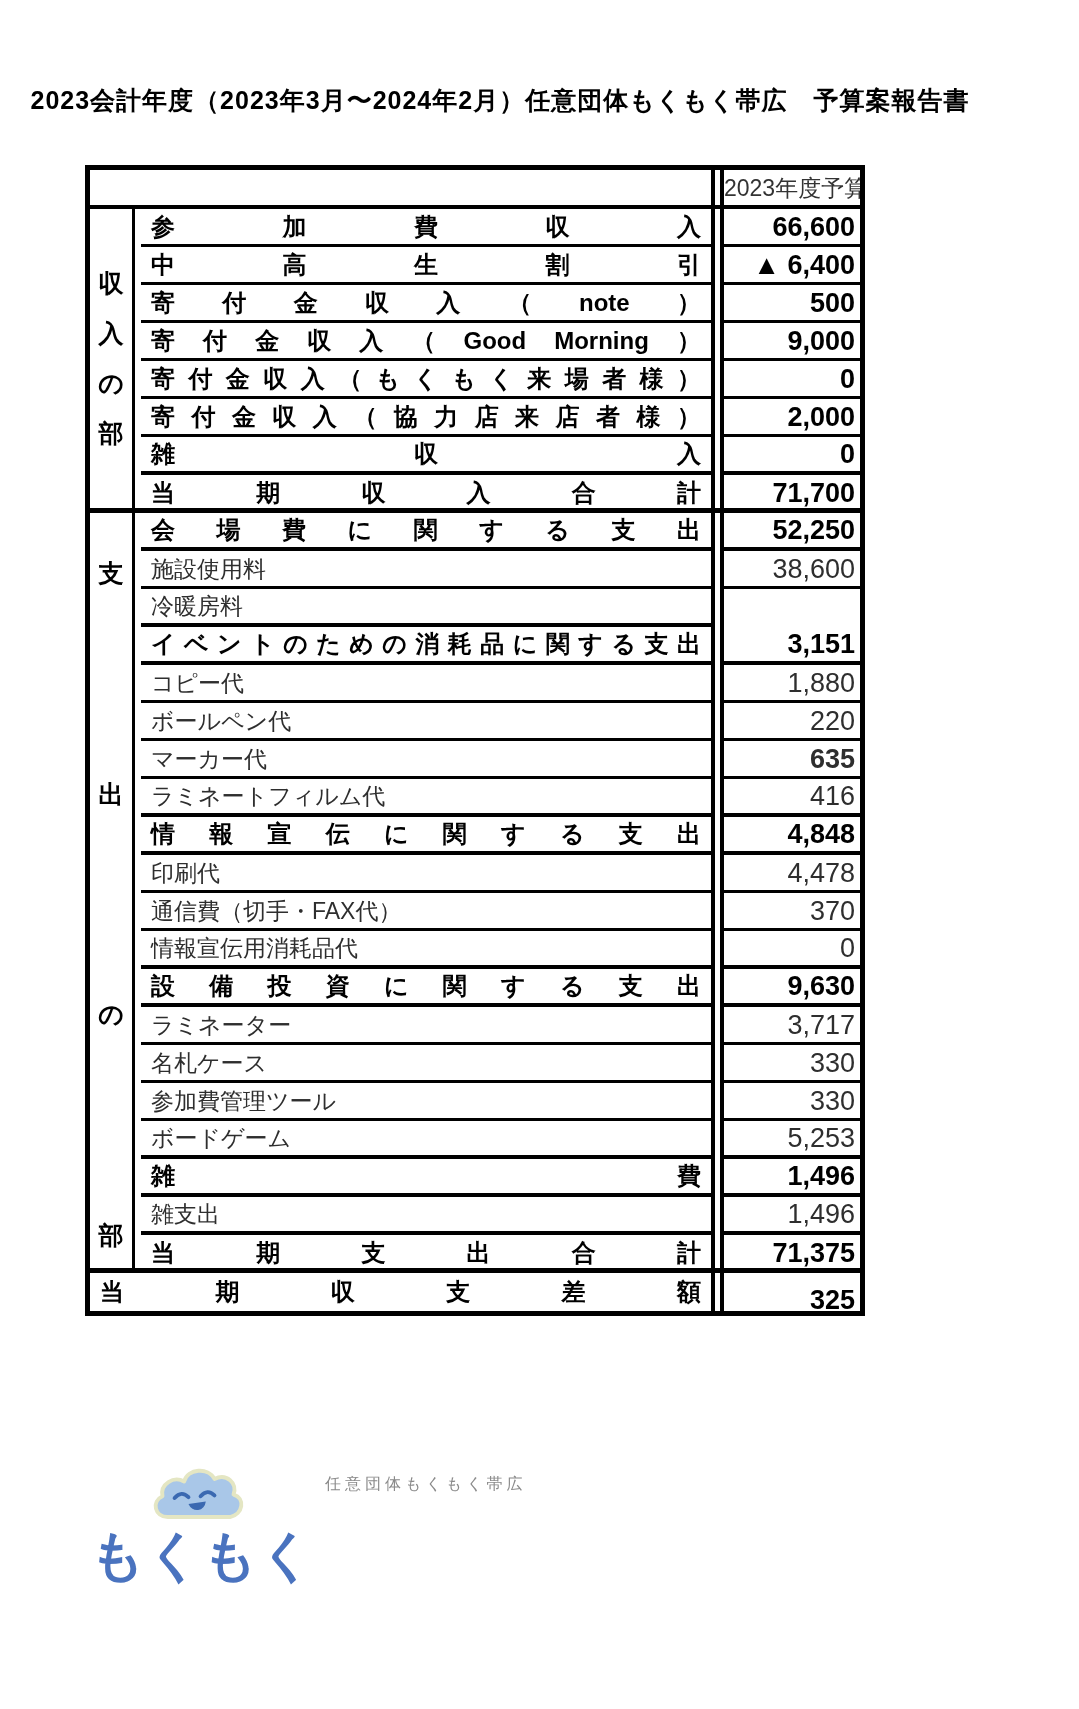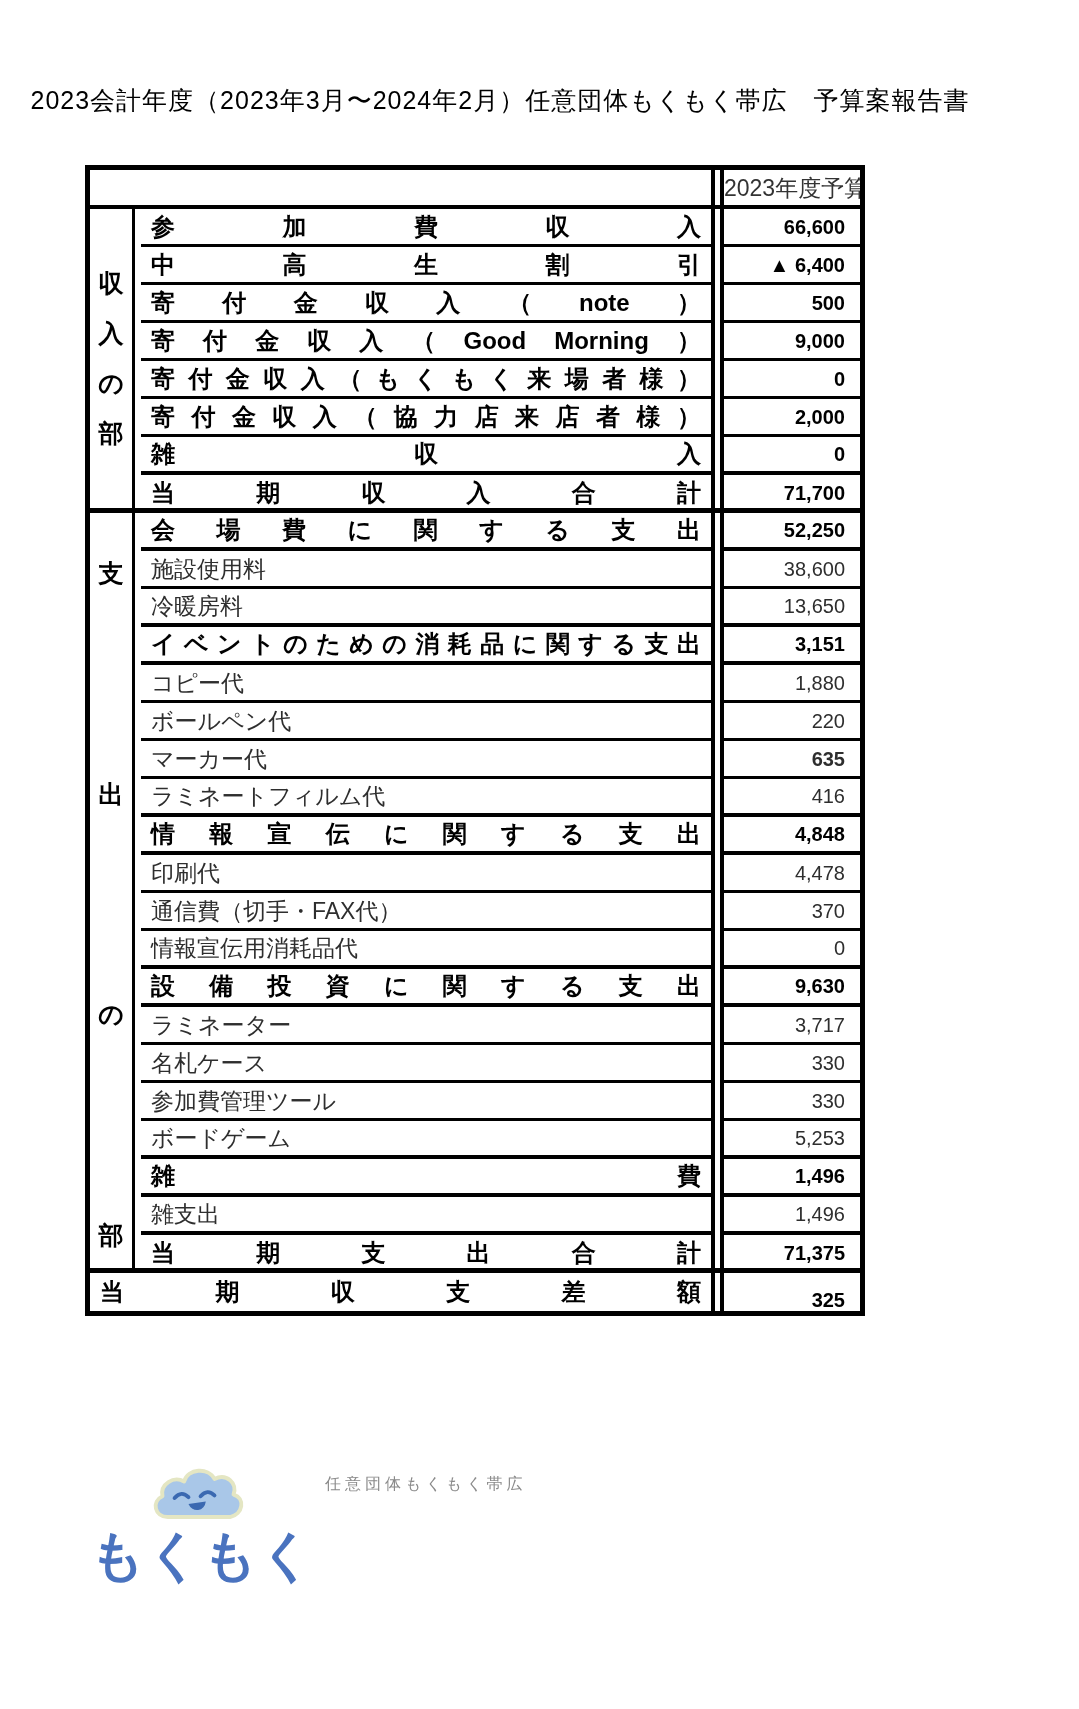--- a/index.html
+++ b/index.html
@@ -6,21 +6,21 @@
   .sheet{
     position:relative;
     width:1079px;height:1709px;
     background:#ffffff;
     font-family:"Liberation Sans","DejaVu Sans",sans-serif;
     color:#000;
     overflow:hidden;
   }
   .title{
     position:absolute;top:84px;left:0;width:1000px;
-    text-align:center;font-size:25px;font-weight:400;letter-spacing:1px;
+    text-align:center;font-size:25px;font-weight:700;letter-spacing:1px;
     white-space:nowrap;
   }
   
   .budget-table{
     position:absolute;left:85px;top:165px;
     width:780px;height:1151px;
     box-sizing:border-box;
     border:5px solid #000;
     display:grid;
     grid-template-columns:45px 6px 570px 13px 1fr;
@@ -44,21 +44,21 @@
   .side.expense{grid-row:10/30;justify-content:space-between;padding:44px 0 16px;}
   .lab{
     grid-column:3/4;border-bottom:3px solid #000;
     padding:0 10px;font-size:24px;line-height:34px;
   }
   .lab.j{display:flex;justify-content:space-between;align-items:center;font-weight:700;}
   .lab.d{font-weight:400;color:#2e2e2e;font-size:23px;display:flex;align-items:center;}
   .lab.grand{grid-column:1/4;}
   .val{
     grid-column:5/6;border-bottom:3px solid #000;
-    text-align:center;padding:0 15px;font-size:20px;line-height:34px;
+    text-align:center;padding:0 5px;font-size:27px;line-height:34px;
     color:#2e2e2e;display:block;
   }
   .val{display:flex;justify-content:flex-end;align-items:center;}
   .bold{font-weight:700;color:#000;}
   .tb{border-bottom-width:4px;}
   .nb{border-bottom-width:0;}
   
   .org-name{
     position:absolute;left:325px;top:1474px;
     font-size:16px;color:#8a8a8a;letter-spacing:4px;
@@ -195,21 +195,20 @@
         <span>関</span>
         <span>す</span>
         <span>る</span>
         <span>支</span>
         <span>出</span>
       </div>
       <div class="cell val bold tb" style="grid-row: 10;">52,250</div>
       <div class="cell lab d" style="grid-row: 11;">施設使用料</div>
       <div class="cell val" style="grid-row: 11;">38,600</div>
       <div class="cell lab d tb" style="grid-row: 12;">冷暖房料</div>
-      <div class="cell val tb" style="grid-row: 12;">13,650</div>
       <div class="cell lab j tb" style="grid-row: 13;">
         <span>イ</span>
         <span>ベ</span>
         <span>ン</span>
         <span>ト</span>
         <span>の</span>
         <span>た</span>
         <span>め</span>
         <span>の</span>
         <span>消</span>

